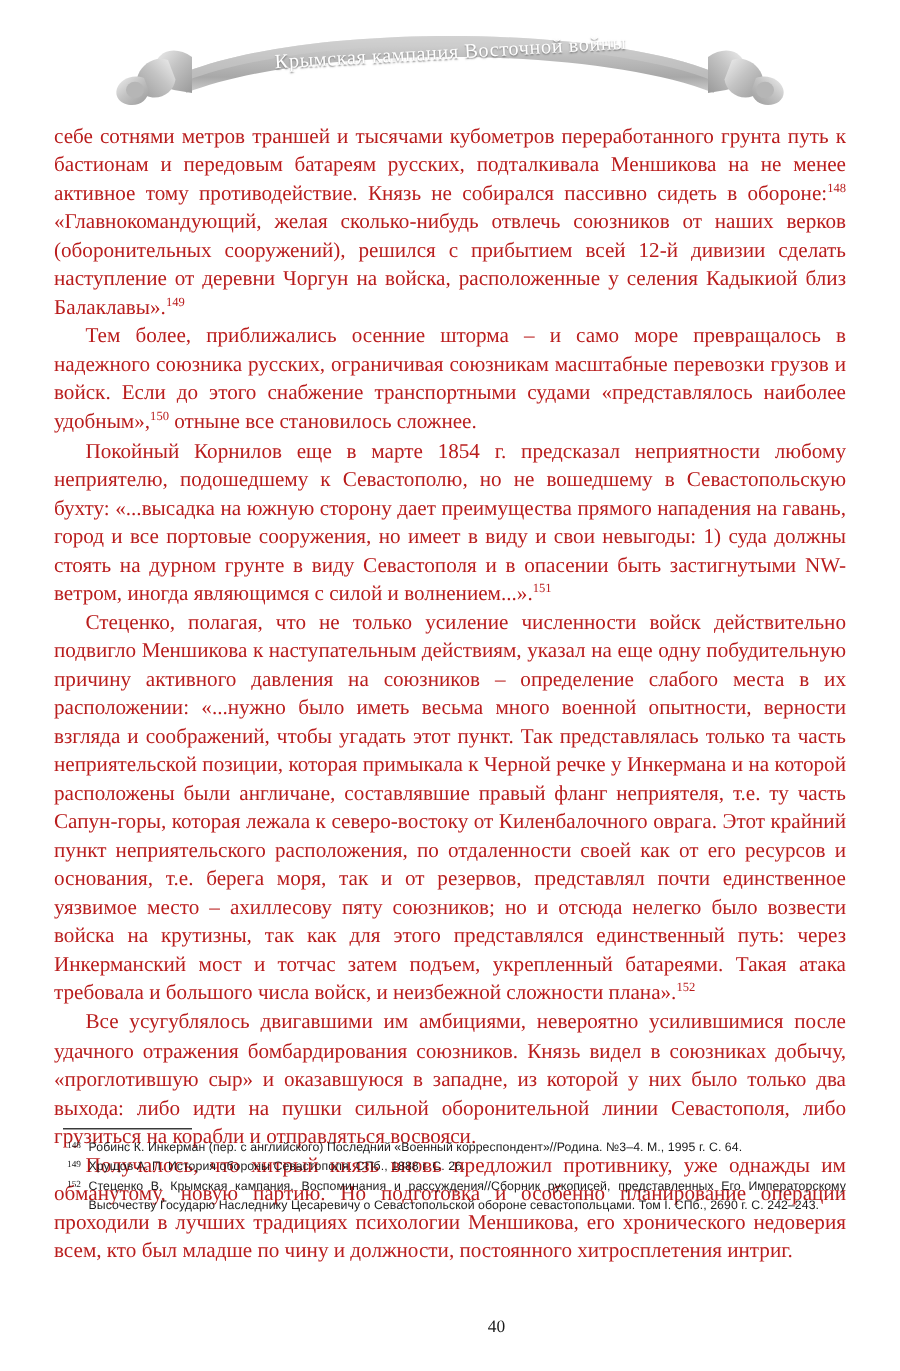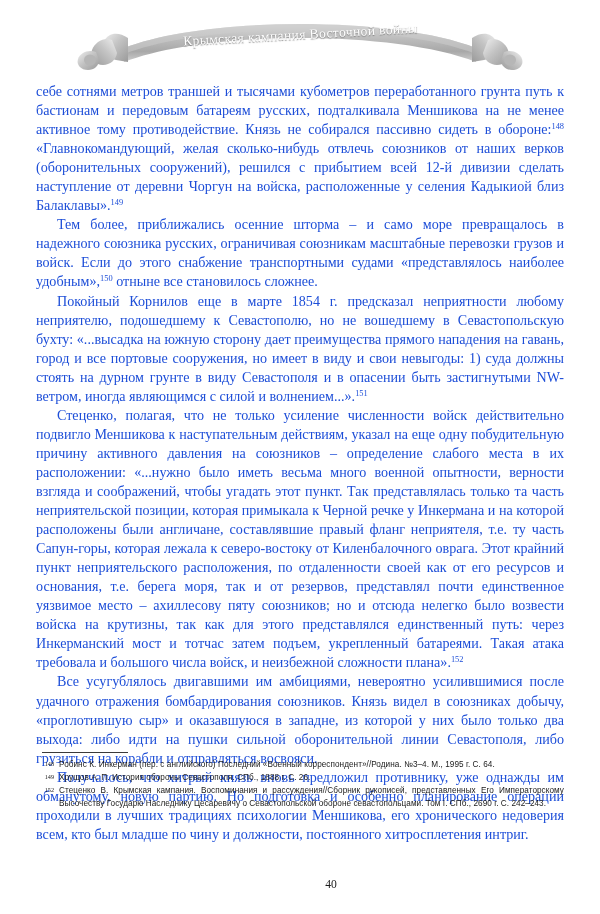--- a/index.html
+++ b/index.html
@@ -58,21 +58,21 @@
     top: 82px;
     width: 528px;
   }
   .para {
     margin: 0;
     text-align: justify;
     text-justify: inter-word;
     font-size: 14.1px;
     line-height: 19.05px;
     text-indent: 21px;
-    color: #1d4ed8;
+    color: #b91c1c;
     hyphens: manual;
   }
   .para.no-indent {
     text-indent: 0;
   }
   .para sup {
     font-size: 8.4px;
     line-height: 0;
     vertical-align: 0.62em;
   }

